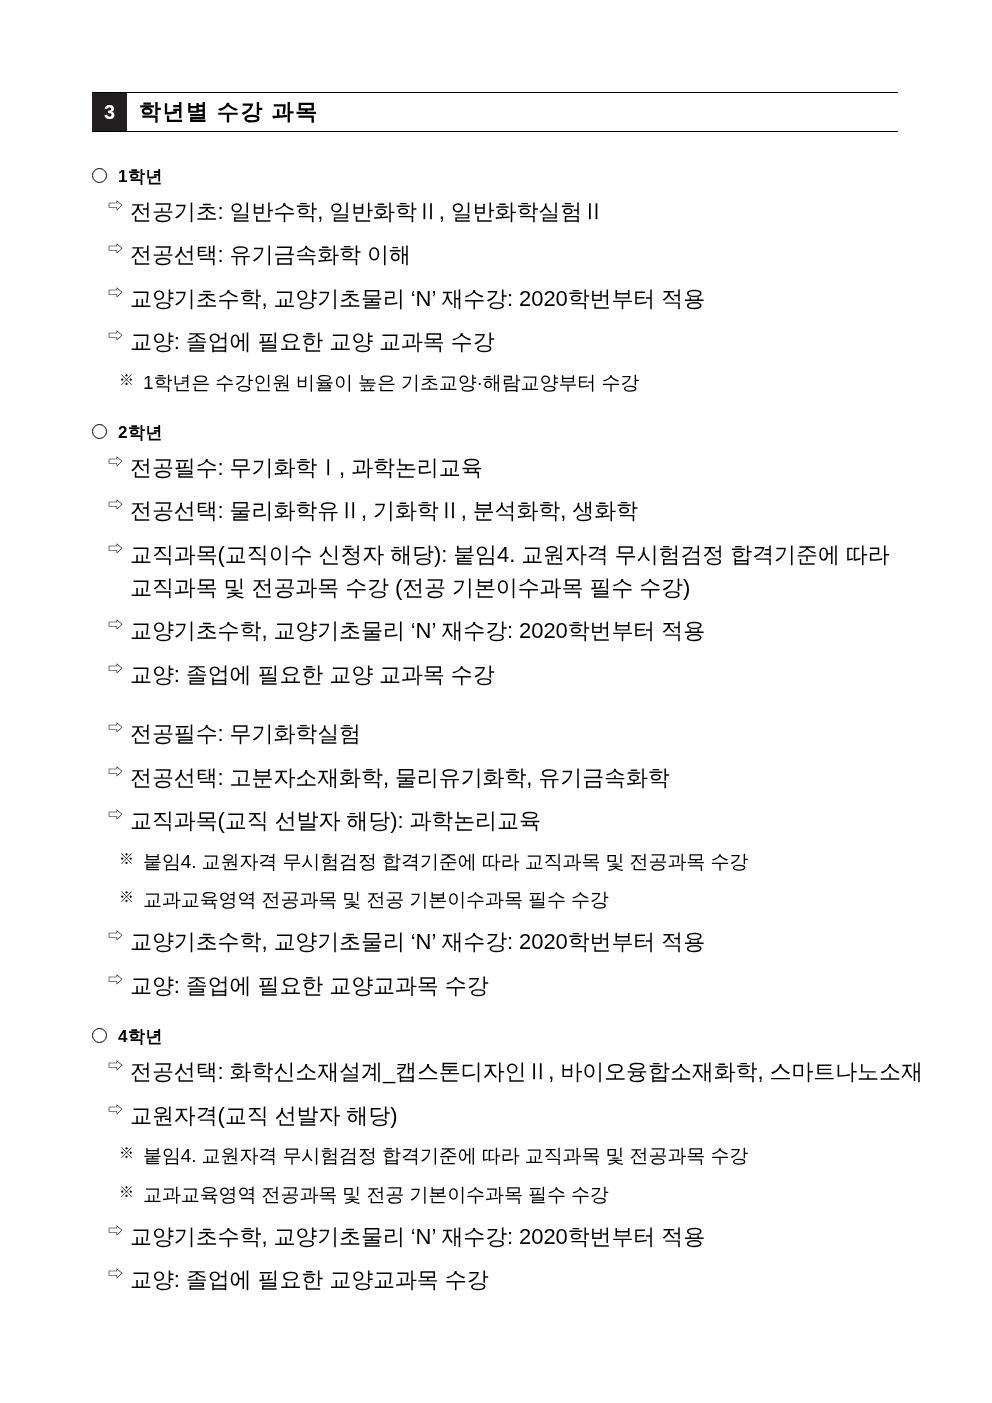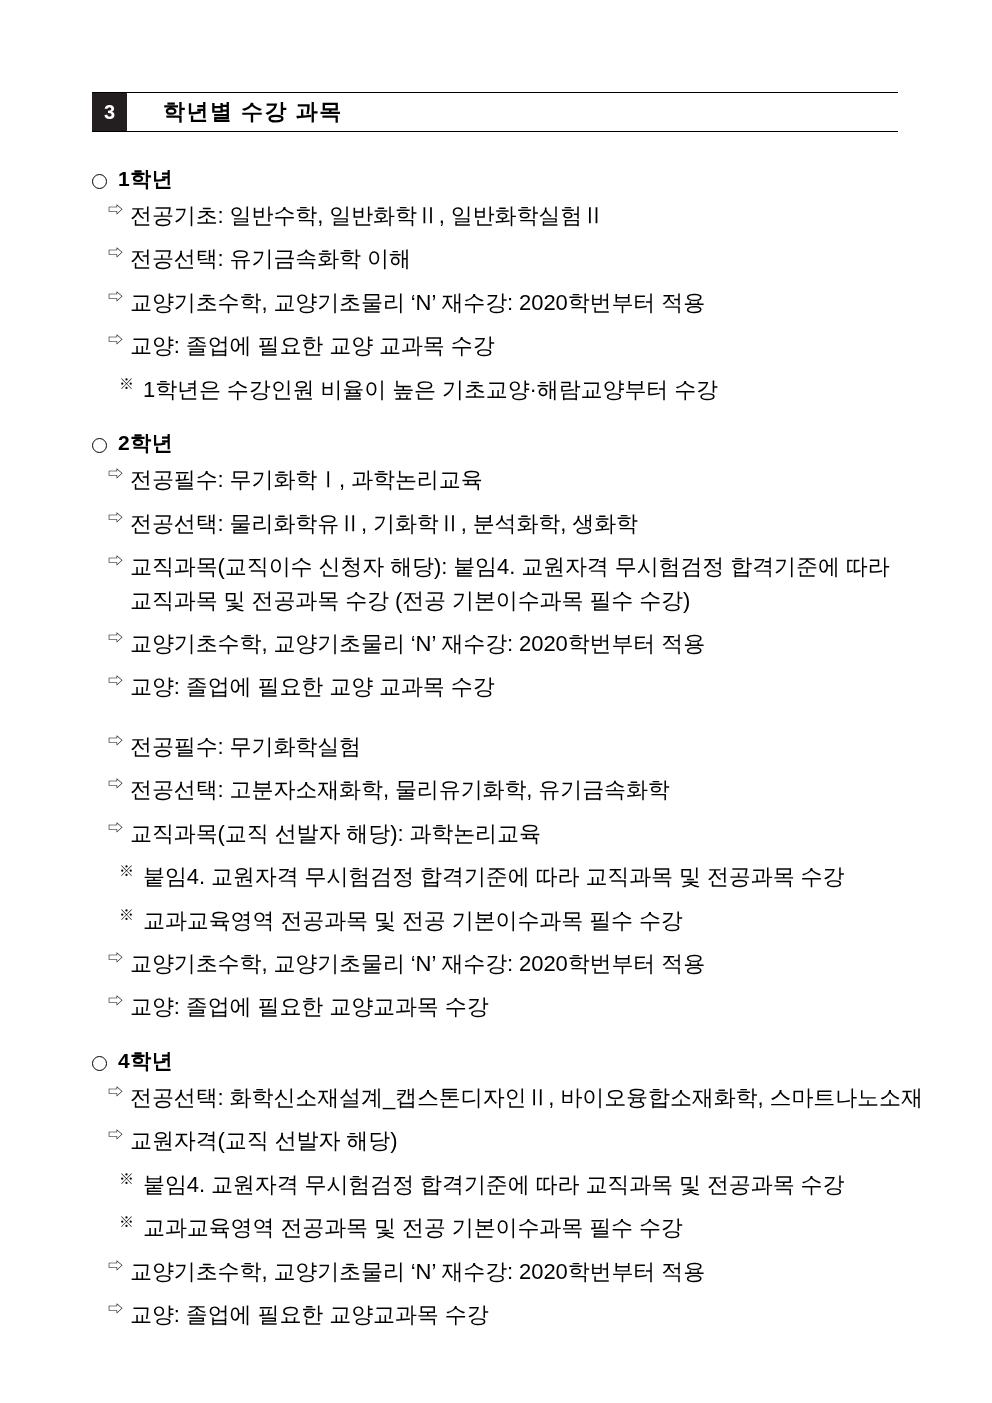--- a/index.html
+++ b/index.html
@@ -54,43 +54,43 @@
     font-weight: bold;
     display: flex;
     align-items: center;
     justify-content: center;
     letter-spacing: 0;
   }
   .header-title {
     flex: 1;
     display: flex;
     align-items: center;
-    padding-left: 36px;
+    padding-left: 12px;
     font-size: 22px;
     font-weight: bold;
     letter-spacing: 1.5px;
   }
 
   
   .content {
     position: absolute;
     left: 92px;
     top: 168px;
     width: 850px;
     font-size: 16.5px;
     line-height: 1.0;
   }
 
   .grade-block {
     margin-bottom: 26px;
   }
   .grade-head {
     display: flex;
-    align-items: flex-end;
-    font-size: 21px;
+    align-items: flex-start;
+    font-size: 17px;
     font-weight: bold;
     margin-bottom: 10px;
     letter-spacing: 0.2px;
   }
   .circle-marker {
     display: inline-block;
     width: 13px;
     height: 13px;
     border: 1.6px solid #000;
     border-radius: 50%;
@@ -131,21 +131,21 @@
     margin-bottom: 9px;
   }
   .note-marker {
     flex: 0 0 auto;
     width: 24px;
     padding-left: 27px;
     font-size: 15px;
     line-height: 1.5;
   }
   .note .item-text {
-    font-size: 22px;
+    font-size: 19px;
   }
 </style>
 </head>
 <body>
 
 <div class="page">
 
   <div class="section-header">
     <div class="rule-top"></div>
     <div class="header-row">

